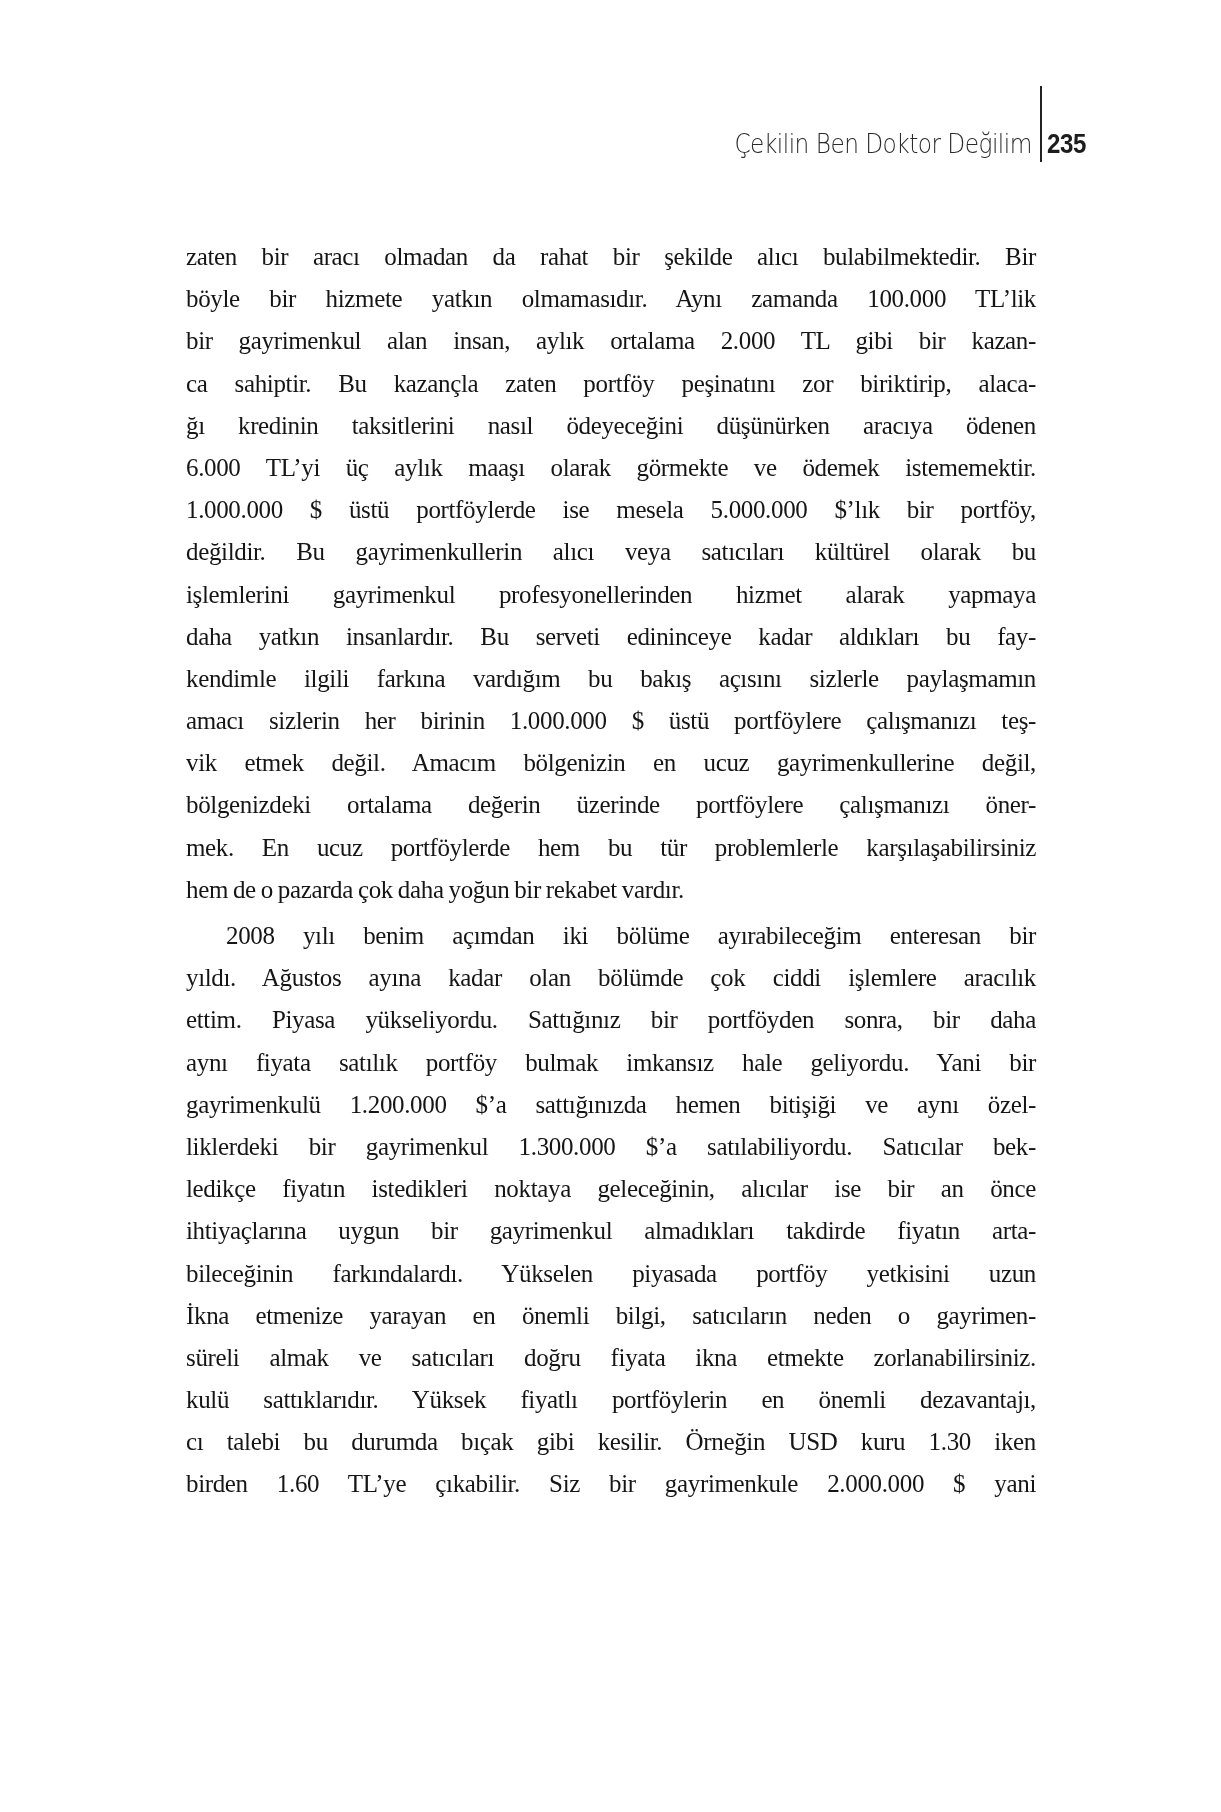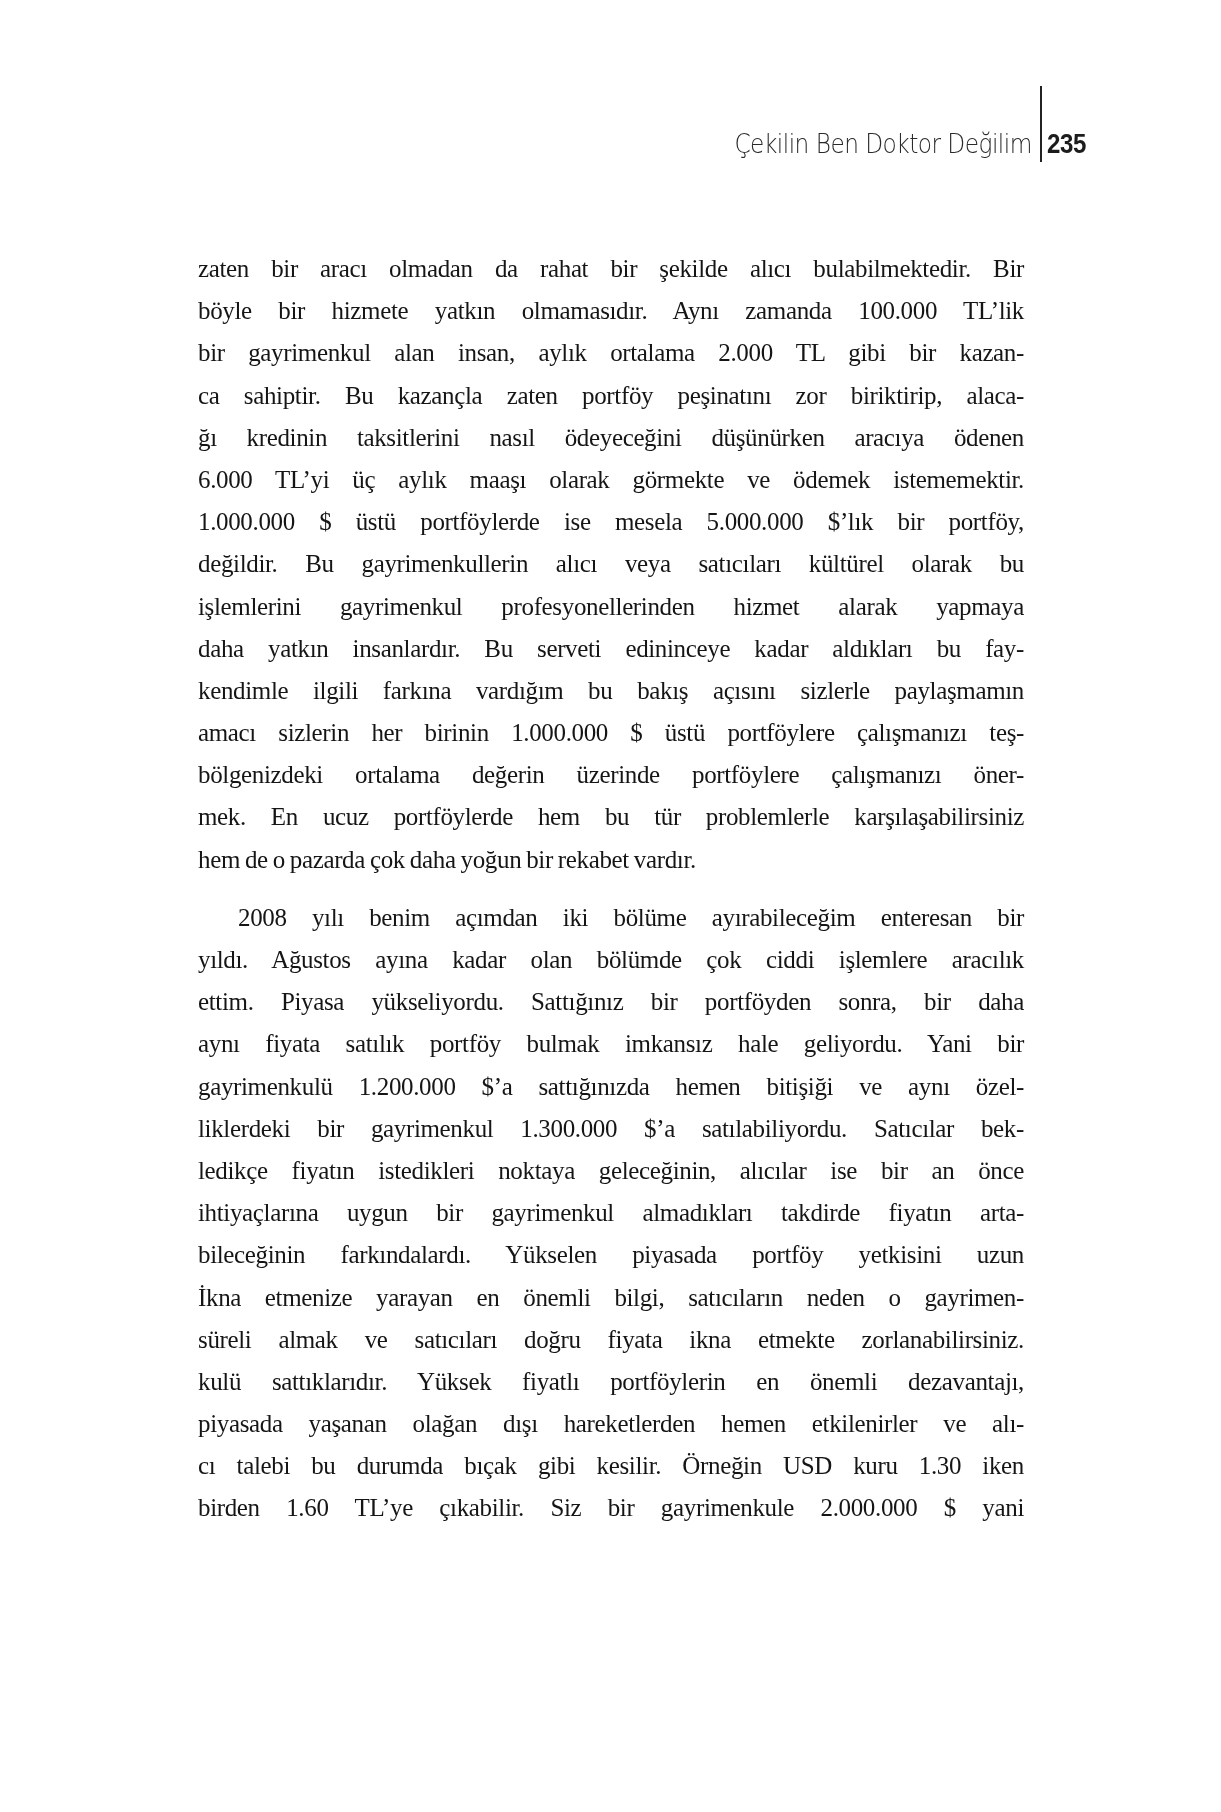--- a/index.html
+++ b/index.html
@@ -59,21 +59,21 @@
     }
     .body-text {
       position: absolute;
       left: 182px;
       top: 232px;
       width: 858px;
       font-family: "Liberation Serif", serif;
       font-size: 25px;
       color: #151515;
     }
-    .paragraph { margin: 16px; }
+    .paragraph { margin: 4px; }
     .line {
       display: block;
       height: 42.2px;
       line-height: 42.2px;
       text-align: justify;
       text-align-last: justify;
       white-space: nowrap;
       overflow: visible;
       letter-spacing: -0.35px;
       word-spacing: -1px;
@@ -101,34 +101,34 @@
     <span class="line">bir gayrimenkul alan insan, aylık ortalama 2.000 TL gibi bir kazan-</span>
     <span class="line">ca sahiptir. Bu kazançla zaten portföy peşinatını zor biriktirip, alaca-</span>
     <span class="line">ğı kredinin taksitlerini nasıl ödeyeceğini düşünürken aracıya ödenen</span>
     <span class="line">6.000 TL’yi üç aylık maaşı olarak görmekte ve ödemek istememektir.</span>
     <span class="line">1.000.000 $ üstü portföylerde ise mesela 5.000.000 $’lık bir portföy,</span>
     <span class="line">değildir. Bu gayrimenkullerin alıcı veya satıcıları kültürel olarak bu</span>
     <span class="line">işlemlerini gayrimenkul profesyonellerinden hizmet alarak yapmaya</span>
     <span class="line">daha yatkın insanlardır. Bu serveti edininceye kadar aldıkları bu fay-</span>
     <span class="line">kendimle ilgili farkına vardığım bu bakış açısını sizlerle paylaşmamın</span>
     <span class="line">amacı sizlerin her birinin 1.000.000 $ üstü portföylere çalışmanızı teş-</span>
+    <span class="line">vik etmek değil. Amacım bölgenizin en ucuz gayrimenkullerine değil,</span>
     <span class="line">bölgenizdeki ortalama değerin üzerinde portföylere çalışmanızı öner-</span>
     <span class="line">mek. En ucuz portföylerde hem bu tür problemlerle karşılaşabilirsiniz</span>
     <span class="line last">hem de o pazarda çok daha yoğun bir rekabet vardır.</span>
   </div>
   <div class="paragraph">
     <span class="line indent">2008 yılı benim açımdan iki bölüme ayırabileceğim enteresan bir</span>
     <span class="line">yıldı. Ağustos ayına kadar olan bölümde çok ciddi işlemlere aracılık</span>
     <span class="line">ettim. Piyasa yükseliyordu. Sattığınız bir portföyden sonra, bir daha</span>
     <span class="line">aynı fiyata satılık portföy bulmak imkansız hale geliyordu. Yani bir</span>
     <span class="line">gayrimenkulü 1.200.000 $’a sattığınızda hemen bitişiği ve aynı özel-</span>
     <span class="line">liklerdeki bir gayrimenkul 1.300.000 $’a satılabiliyordu. Satıcılar bek-</span>
     <span class="line">ledikçe fiyatın istedikleri noktaya geleceğinin, alıcılar ise bir an önce</span>
     <span class="line">ihtiyaçlarına uygun bir gayrimenkul almadıkları takdirde fiyatın arta-</span>
     <span class="line">bileceğinin farkındalardı. Yükselen piyasada portföy yetkisini uzun</span>
     <span class="line">İkna etmenize yarayan en önemli bilgi, satıcıların neden o gayrimen-</span>
     <span class="line">süreli almak ve satıcıları doğru fiyata ikna etmekte zorlanabilirsiniz.</span>
     <span class="line">kulü sattıklarıdır. Yüksek fiyatlı portföylerin en önemli dezavantajı,</span>
-    <span class="line">piyasada yaşanan olağan dışı hareketlerden hemen etkilenirler ve alı-</span>
     <span class="line">cı talebi bu durumda bıçak gibi kesilir. Örneğin USD kuru 1.30 iken</span>
     <span class="line">birden 1.60 TL’ye çıkabilir. Siz bir gayrimenkule 2.000.000 $ yani</span>
   </div>
 </div>
 
 </body></html>

